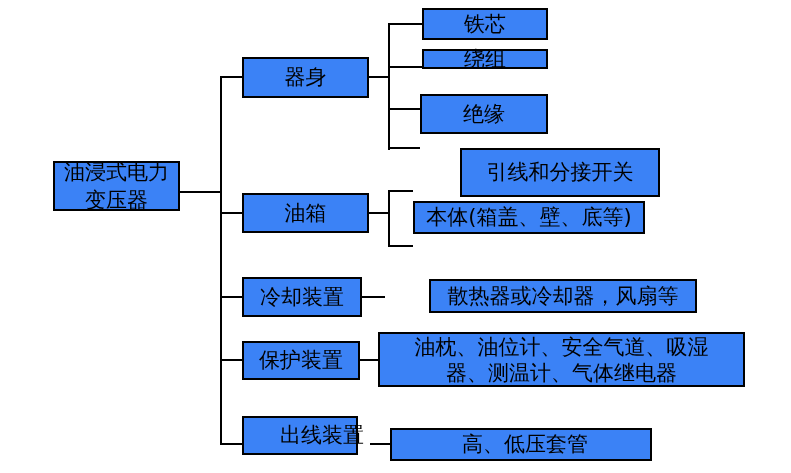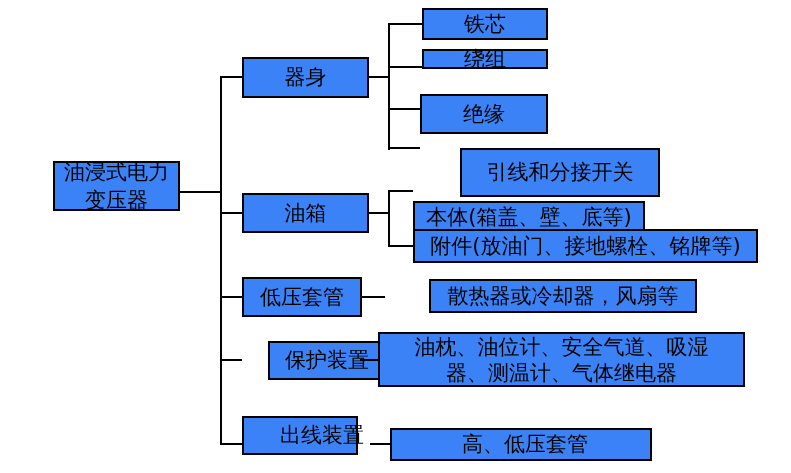--- a/index.html
+++ b/index.html
@@ -45,23 +45,23 @@
     <span>变压器</span>
   </div>
 
   <div class="box" style="left:242px; top:57px; width:127px; height:41px;">
     <span>器身</span>
   </div>
   <div class="box" style="left:242px; top:193px; width:127px; height:40px;">
     <span>油箱</span>
   </div>
   <div class="box" style="left:242px; top:277px; width:120px; height:40px;">
-    <span>低压套管</span>
+    <span>冷却装置</span>
   </div>
-  <div class="box" style="left:242px; top:341px; width:118px; height:39px;margin-left:26px;">
+  <div class="box" style="left:242px; top:341px; width:118px; height:39px;">
     <span>保护装置</span>
   </div>
   <div class="box" style="left:242px; top:416px; width:116px; height:39px;padding-left:44px;">
     <span>出线装置</span>
   </div>
 
   <div class="box" style="left:422px; top:8px; width:126px; height:32px;">
     <span>铁芯</span>
   </div>
   <div class="box" style="left:422px; top:49px; width:126px; height:20px;">
@@ -69,23 +69,20 @@
   </div>
   <div class="box" style="left:420px; top:94px; width:128px; height:40px;">
     <span>绝缘</span>
   </div>
   <div class="box" style="left:420px; top:148px; width:200px; height:49px;margin-left:40px;">
     <span>引线和分接开关</span>
   </div>
 
   <div class="box" style="left:413px; top:175px; width:232px; height:33px;margin-top:26px;">
     <span>本体(箱盖、壁、底等)</span>
-  </div>
-  <div class="box" style="left:413px; top:229px; width:345px; height:34px;">
-    <span>附件(放油门、接地螺栓、铭牌等)</span>
   </div>
 
   <div class="box" style="left:385px; top:279px; width:268px; height:34px;margin-left:44px;">
     <span>散热器或冷却器，风扇等</span>
   </div>
 
   <div class="box" style="left:378px; top:332px; width:367px; height:55px; line-height:26px;">
     <span>油枕、油位计、安全气道、吸湿</span>
     <span>器、测温计、气体继电器</span>
   </div>

